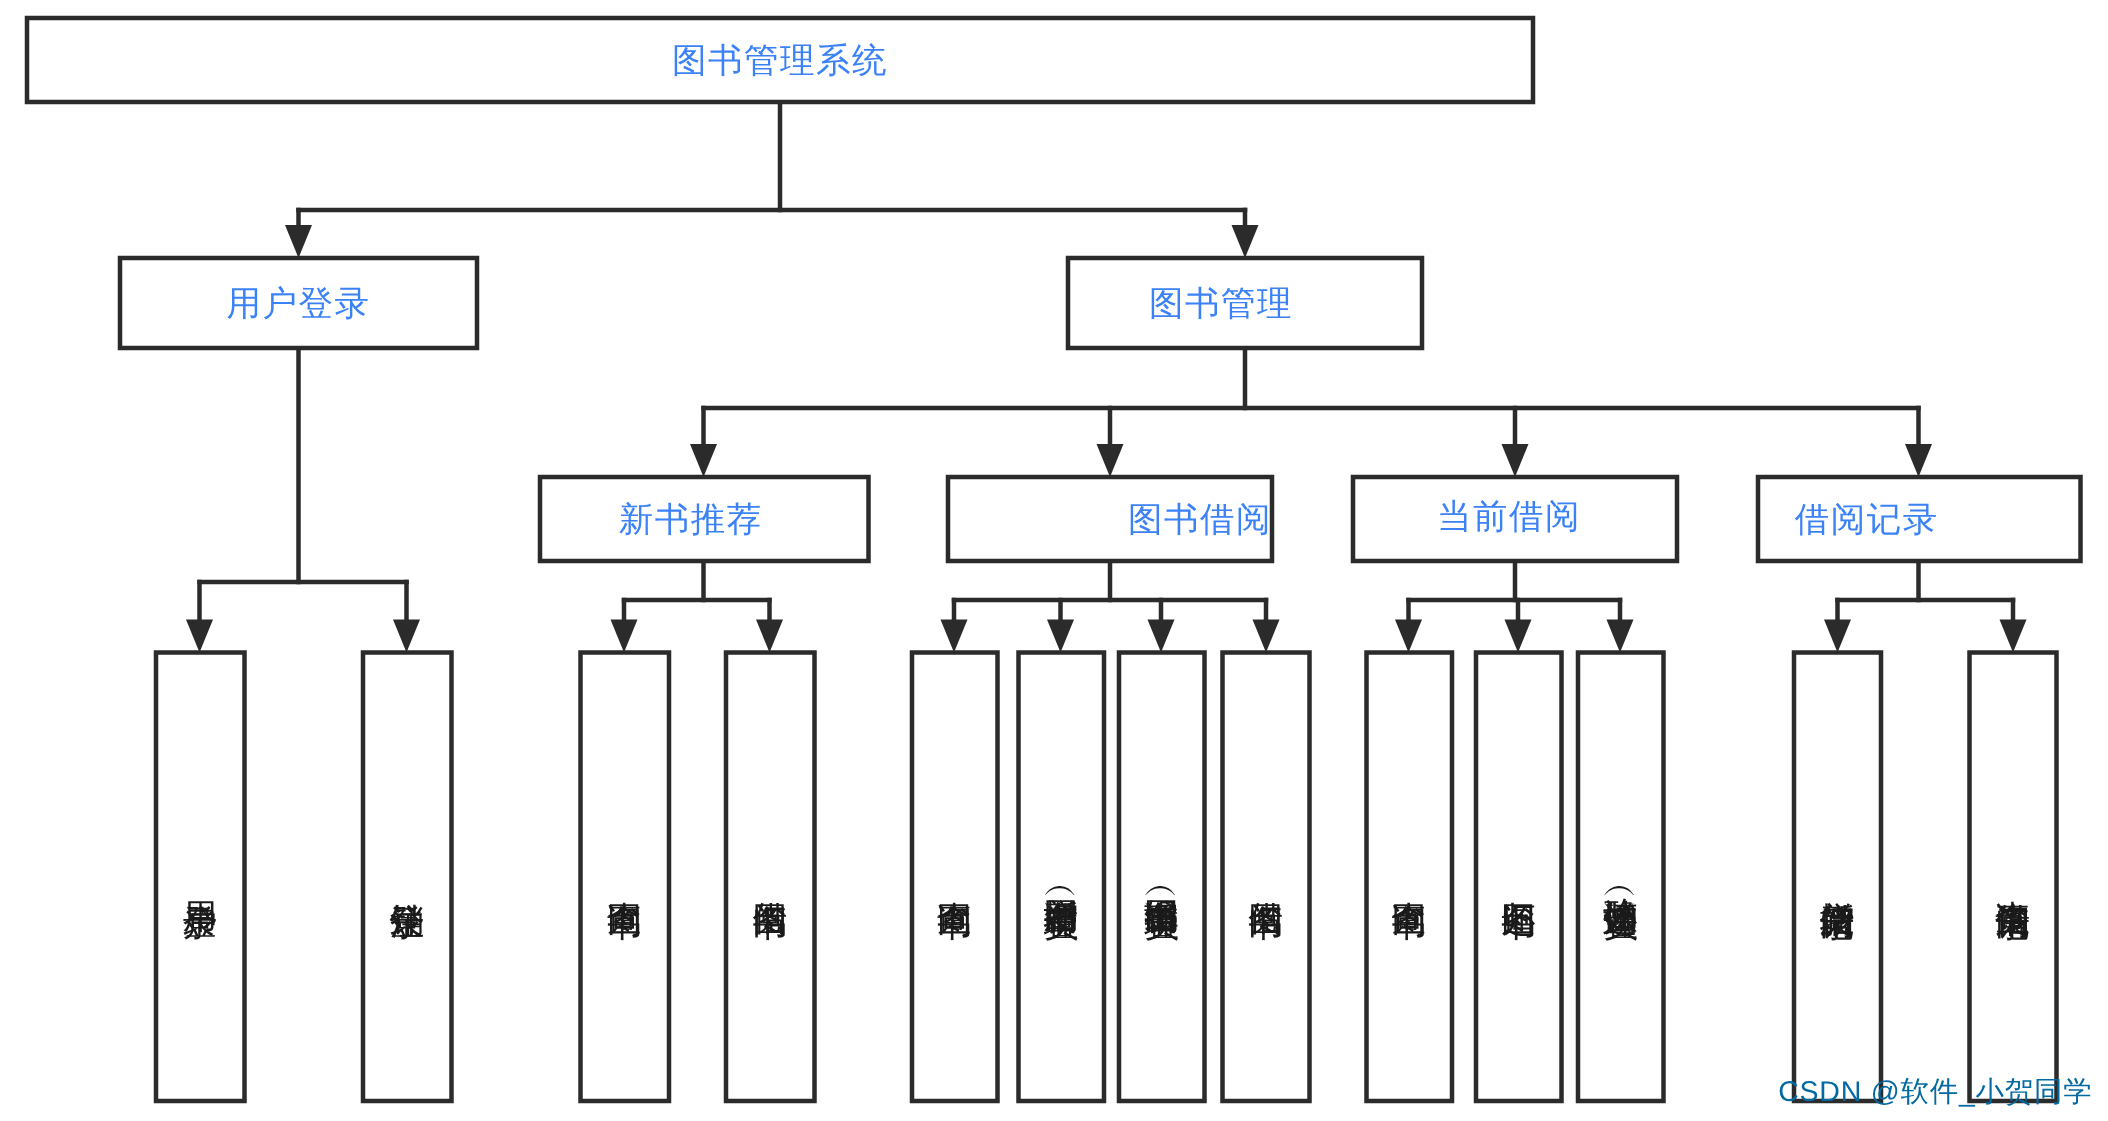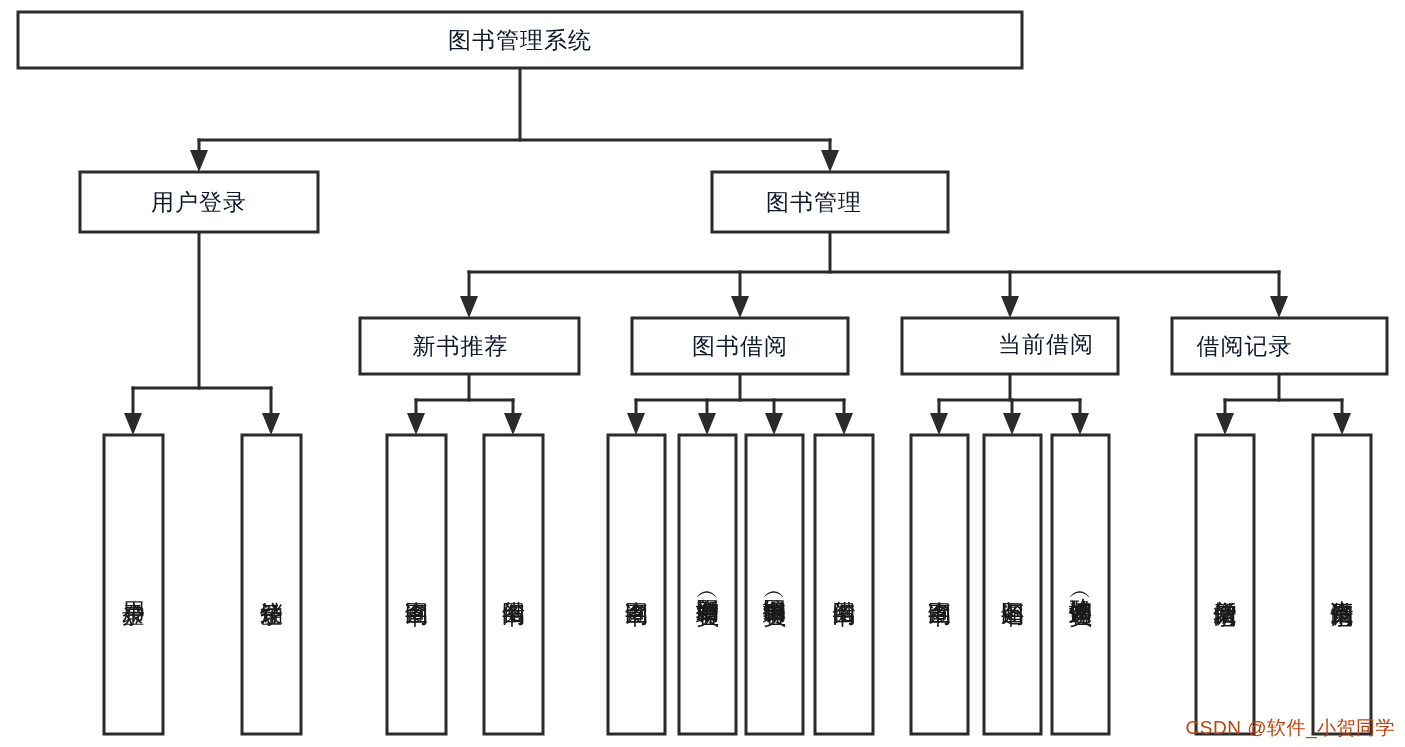--- a/index.html
+++ b/index.html
@@ -57,31 +57,31 @@
   .horiz-text-wrap {
     position: absolute;
     display: flex;
     align-items: center;
     justify-content: center;
     pointer-events: none;
   }
   .horiz-text {
     font-family: "Liberation Sans", "DejaVu Sans", sans-serif;
     font-size: 23px;
-    color: #0f172a;
+    color: #3b82f6;
     white-space: nowrap;
     letter-spacing: 1px;
   }
   #watermark {
     position: absolute;
     right: 10px;
     bottom: 6px;
     font-family: "Liberation Sans", "DejaVu Sans", sans-serif;
     font-size: 19px;
-    color: #c2410c;
+    color: #0369a1;
     white-space: nowrap;
     letter-spacing: 0.5px;
   }
 </style>
 </head>
 <body>
 
 <div id="canvas">
 
   <svg id="diagram-svg" viewBox="0 0 1405 747" xmlns="http://www.w3.org/2000/svg">
@@ -169,24 +169,24 @@
       </div>
       <div class="horiz-text-wrap" style="left: 80px; top: 172px; width: 238px; height: 60px;">
         <div class="horiz-text">用户登录</div>
       </div>
       <div class="horiz-text-wrap" style="left: 712px; top: 172px; width: 204px; height: 60px;">
         <div class="horiz-text">图书管理</div>
       </div>
       <div class="horiz-text-wrap" style="left: 360px; top: 318px; width: 201px; height: 56px;">
         <div class="horiz-text">新书推荐</div>
       </div>
-      <div class="horiz-text-wrap" style="left: 632px; top: 318px; width: 216px; height: 56px;">
+      <div class="horiz-text-wrap" style="left: 632px; top: 318px; width: 216px; height: 56px; justify-content: flex-end;">
         <div class="horiz-text">图书借阅</div>
       </div>
-      <div class="horiz-text-wrap" style="left: 938px; top: 318px; width: 216px; height: 52px;">
+      <div class="horiz-text-wrap" style="left: 898px; top: 318px; width: 216px; height: 52px;">
         <div class="horiz-text">当前借阅</div>
       </div>
       <div class="horiz-text-wrap" style="left: 1116px; top: 318px; width: 257px; height: 56px;">
         <div class="horiz-text">借阅记录</div>
       </div>
       <div class="vert-text-wrap" style="left: 104px; top: 435px; width: 59px; height: 299px;">
         <div class="vert-text">用户登录</div>
       </div>
       <div class="vert-text-wrap" style="left: 242px; top: 435px; width: 59px; height: 299px;">
         <div class="vert-text">注销登录</div>

